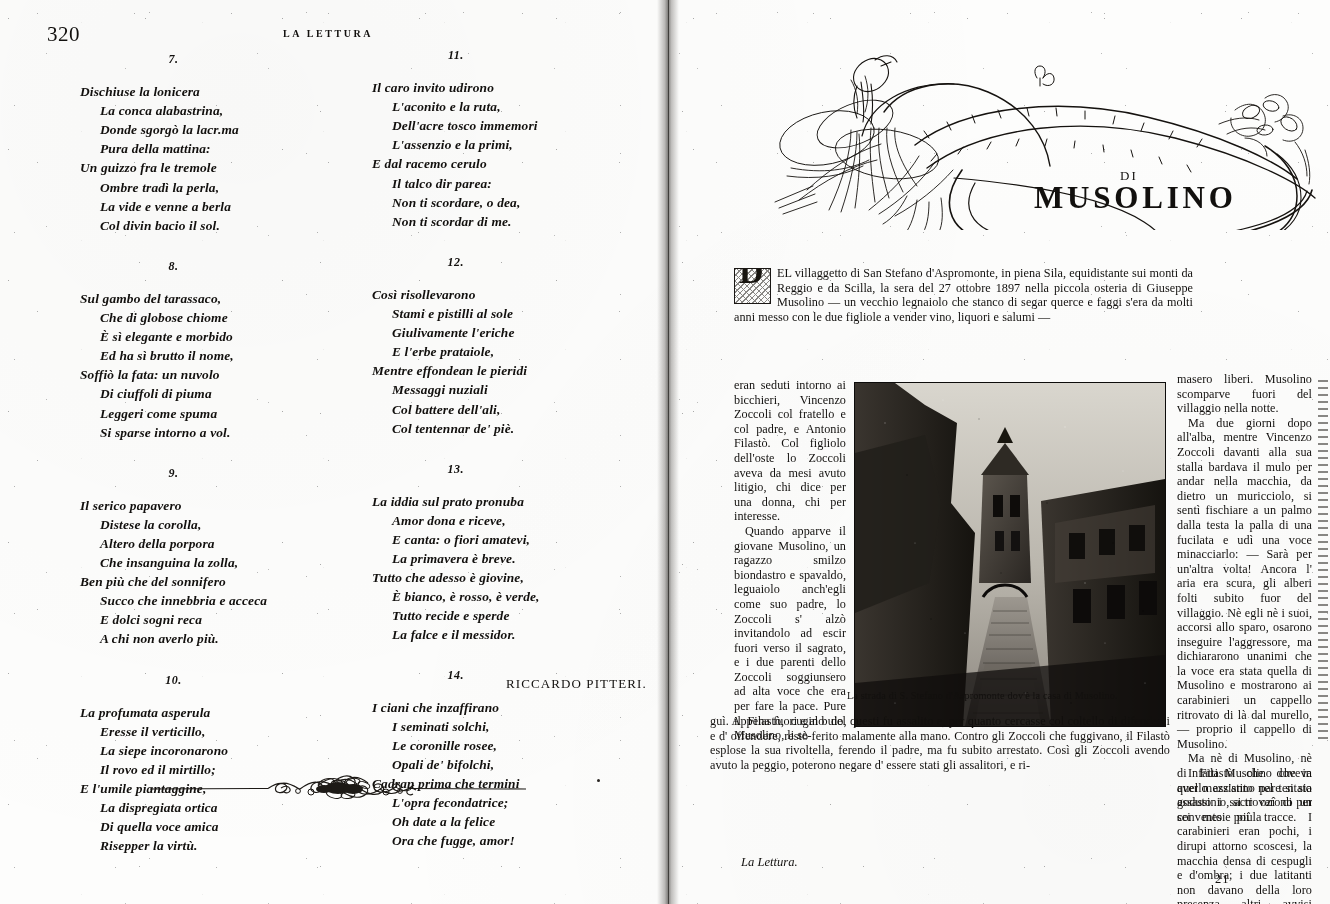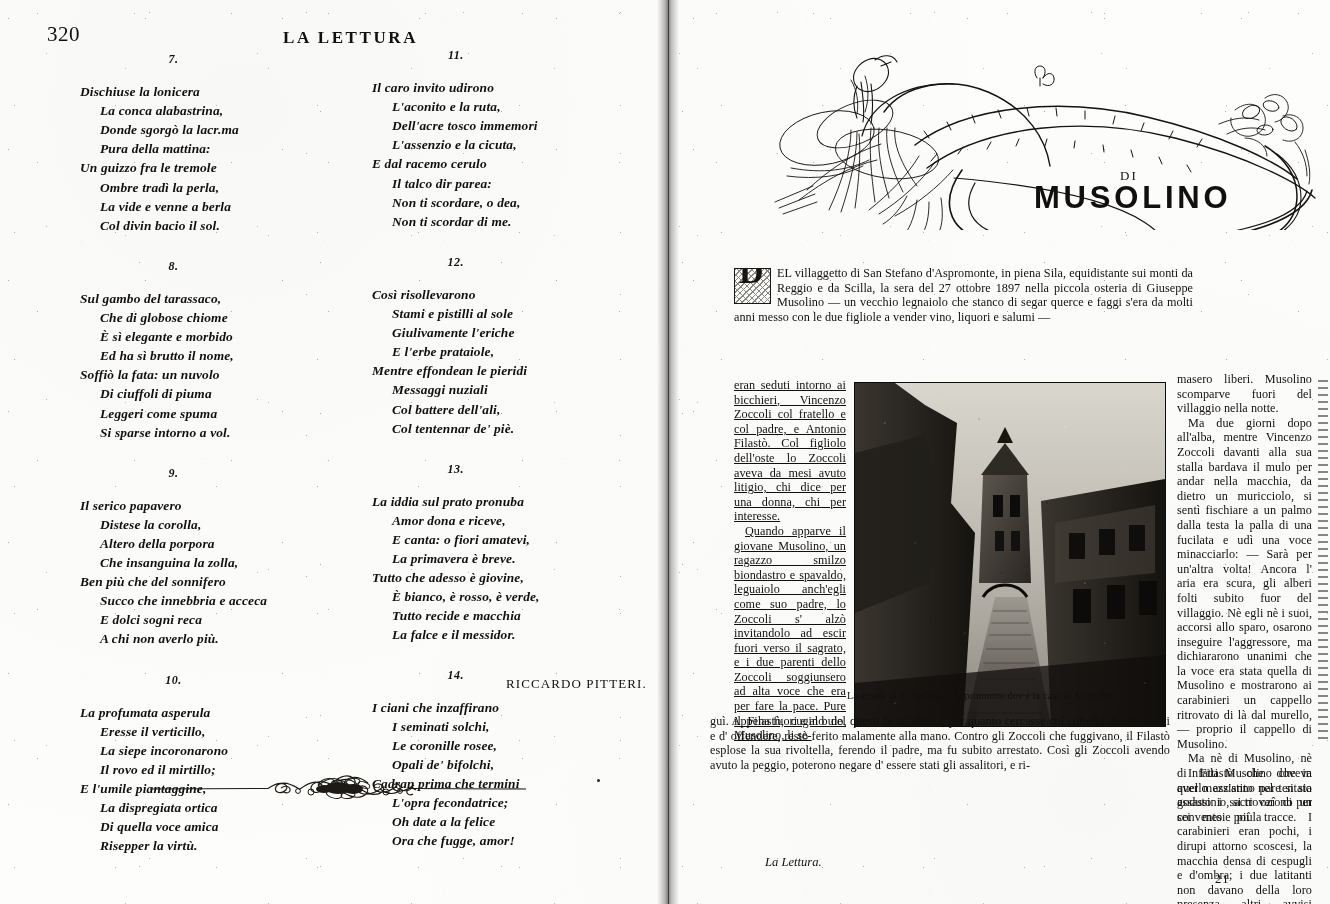--- a/index.html
+++ b/index.html
@@ -37,21 +37,21 @@
     background:linear-gradient(to right,
       rgba(0,0,0,0) 0%, rgba(40,35,30,0.30) 35%, rgba(25,22,18,0.55) 50%,
       rgba(40,35,30,0.28) 66%, rgba(0,0,0,0) 100%);}
   .gutter-line{position:absolute;left:668px;top:0;width:1.4px;height:904px;
     background:rgba(20,18,15,.62);}
 
   
   .left{position:absolute;left:0;top:0;width:657px;height:904px;}
   .folio-left{position:absolute;left:47px;top:22px;font-size:21px;
     letter-spacing:.5px;font-family:"Liberation Serif",serif;}
-  .running-head{position:absolute;left:283px;top:28px;font-size:17px;
+  .running-head{position:absolute;left:283px;top:28px;font-size:10px;
     letter-spacing:2.6px;font-weight:600;}
 
   .poem-col{position:absolute;font-style:italic;font-weight:bold;font-size:13.4px;
     line-height:19.1px;letter-spacing:.15px;}
   .poem-col.c1{left:80px;}
   .poem-col.c2{left:372px;}
   .stanza{margin-bottom:0;}
   .stanza-num{font-style:italic;font-weight:bold;font-size:12px;
     text-align:center;letter-spacing:.5px;}
   .stanza-lines{margin-top:13px;}
@@ -66,50 +66,50 @@
     background:#2a2622;}
 
   
   .right{position:absolute;left:679px;top:0;width:651px;height:904px;}
   .vignette{position:absolute;left:0px;top:50px;width:640px;height:180px;}
   .title-main{position:absolute;left:357px;top:137px;font-size:27px;
     letter-spacing:4.2px;font-family:"Liberation Serif",serif;}
   .title-di{position:absolute;left:441px;top:168px;font-size:13px;
     letter-spacing:2px;}
   .title-name{position:absolute;left:355px;top:180px;font-size:31px;
-    font-weight:bold;letter-spacing:3.8px;font-family:Liberation Sans, sans-serif;text-align:right;}
+    font-weight:bold;letter-spacing:3.8px;font-family:Liberation Serif, serif;text-align:right;}
 
   .art{position:absolute;font-size:12.2px;line-height:14.6px;
     text-align:justify;letter-spacing:.05px;
     font-family:"Liberation Serif",serif;hyphens:none;}
   .art p{margin:0;}
   .art p.ind{text-indent:11px;}
 
   .block-top{left:55px;top:266px;width:459px;}
-  .col-narrow-l{left:55px;top:378px;width:112px;text-decoration:underline;}
+  .col-narrow-l{left:55px;top:378px;width:112px;}
   .col-narrow-r{left:498px;top:372px;width:135px;}
   .block-bot{left:31px;top:714px;width:460px;}
   .block-botr{left:498px;top:766px;width:135px;}
 
   .dropcap-box{float:left;width:35px;height:34px;margin:2px 6px 0 0;
     border:1.4px solid #1a1714;position:relative;overflow:hidden;
     background:#fbfbfa;}
   .dropcap-box .dc{position:absolute;left:4px;top:-4px;font-size:34px;
     font-weight:bold;font-family:"Liberation Serif",serif;color:#17140f;}
   .dropcap-box .hatch{position:absolute;inset:0;opacity:.55;
     background:repeating-linear-gradient(135deg,#2b2722 0 1px,transparent 1px 4px),
                repeating-linear-gradient(45deg,#2b2722 0 1px,transparent 1px 5px);}
 
   .photo{position:absolute;left:175px;top:382px;width:310px;height:343px;
     overflow:hidden;
     background:#1d1c1a;
     border:1px solid #0d0c0b;}
   .photo-caption{position:absolute;left:168px;top:690px;width:330px;
     font-size:10.2px;letter-spacing:.15px;font-family:"Liberation Serif",serif;}
-  .la-lettura{position:absolute;left:86px;top:855px;font-style:italic;
+  .la-lettura{position:absolute;left:62px;top:855px;font-style:italic;
     font-size:12.6px;}
   .folio-right{position:absolute;left:536px;top:872px;font-size:12.5px;
     letter-spacing:1px;}
 
   .edge-marks{position:absolute;right:2px;top:380px;width:10px;height:360px;
     opacity:.55;
     background:repeating-linear-gradient(to bottom,#2a2722 0 2px,transparent 2px 7px);}
 </style>
 </head>
 <body>
@@ -175,21 +175,21 @@
           </div>
         </div>
       </div>
     <div class="poem-col c2" id="poem-col-2" style="top:46px;">
         <div class="stanza" style="margin-bottom: 21px;">
           <div class="stanza-num">11.</div>
           <div class="stanza-lines">
             <span class="vl">Il caro invito udirono</span>
             <span class="vl ind">L'aconito e la ruta,</span>
             <span class="vl ind">Dell'acre tosco immemori</span>
-            <span class="vl ind">L'assenzio e la cicuta,</span>
+            <span class="vl ind">L'assenzio e la primi,</span>
             <span class="vl">E dal racemo cerulo</span>
             <span class="vl ind">Il talco dir parea:</span>
             <span class="vl ind">Non ti scordare, o dea,</span>
             <span class="vl ind">Non ti scordar di me.</span>
           </div>
         </div>
         <div class="stanza" style="margin-bottom: 21px; margin-top: 22px;">
           <div class="stanza-num">12.</div>
           <div class="stanza-lines">
             <span class="vl">Così risollevarono</span>
@@ -204,21 +204,21 @@
         </div>
         <div class="stanza" style="margin-bottom: 21px; margin-top: 22px;">
           <div class="stanza-num">13.</div>
           <div class="stanza-lines">
             <span class="vl">La iddia sul prato pronuba</span>
             <span class="vl ind">Amor dona e riceve,</span>
             <span class="vl ind">E canta: o fiori amatevi,</span>
             <span class="vl ind">La primavera è breve.</span>
             <span class="vl">Tutto che adesso è giovine,</span>
             <span class="vl ind">È bianco, è rosso, è verde,</span>
-            <span class="vl ind">Tutto recide e macchia</span>
+            <span class="vl ind">Tutto recide e sperde</span>
             <span class="vl ind">La falce e il messidor.</span>
           </div>
         </div>
         <div class="stanza" style="margin-bottom: 21px; ">
           <div class="stanza-num">14.</div>
           <div class="stanza-lines">
             <span class="vl">I ciani che inzaffirano</span>
             <span class="vl ind">I seminati solchi,</span>
             <span class="vl ind">Le coronille rosee,</span>
             <span class="vl ind">Opali de' bifolchi,</span>

